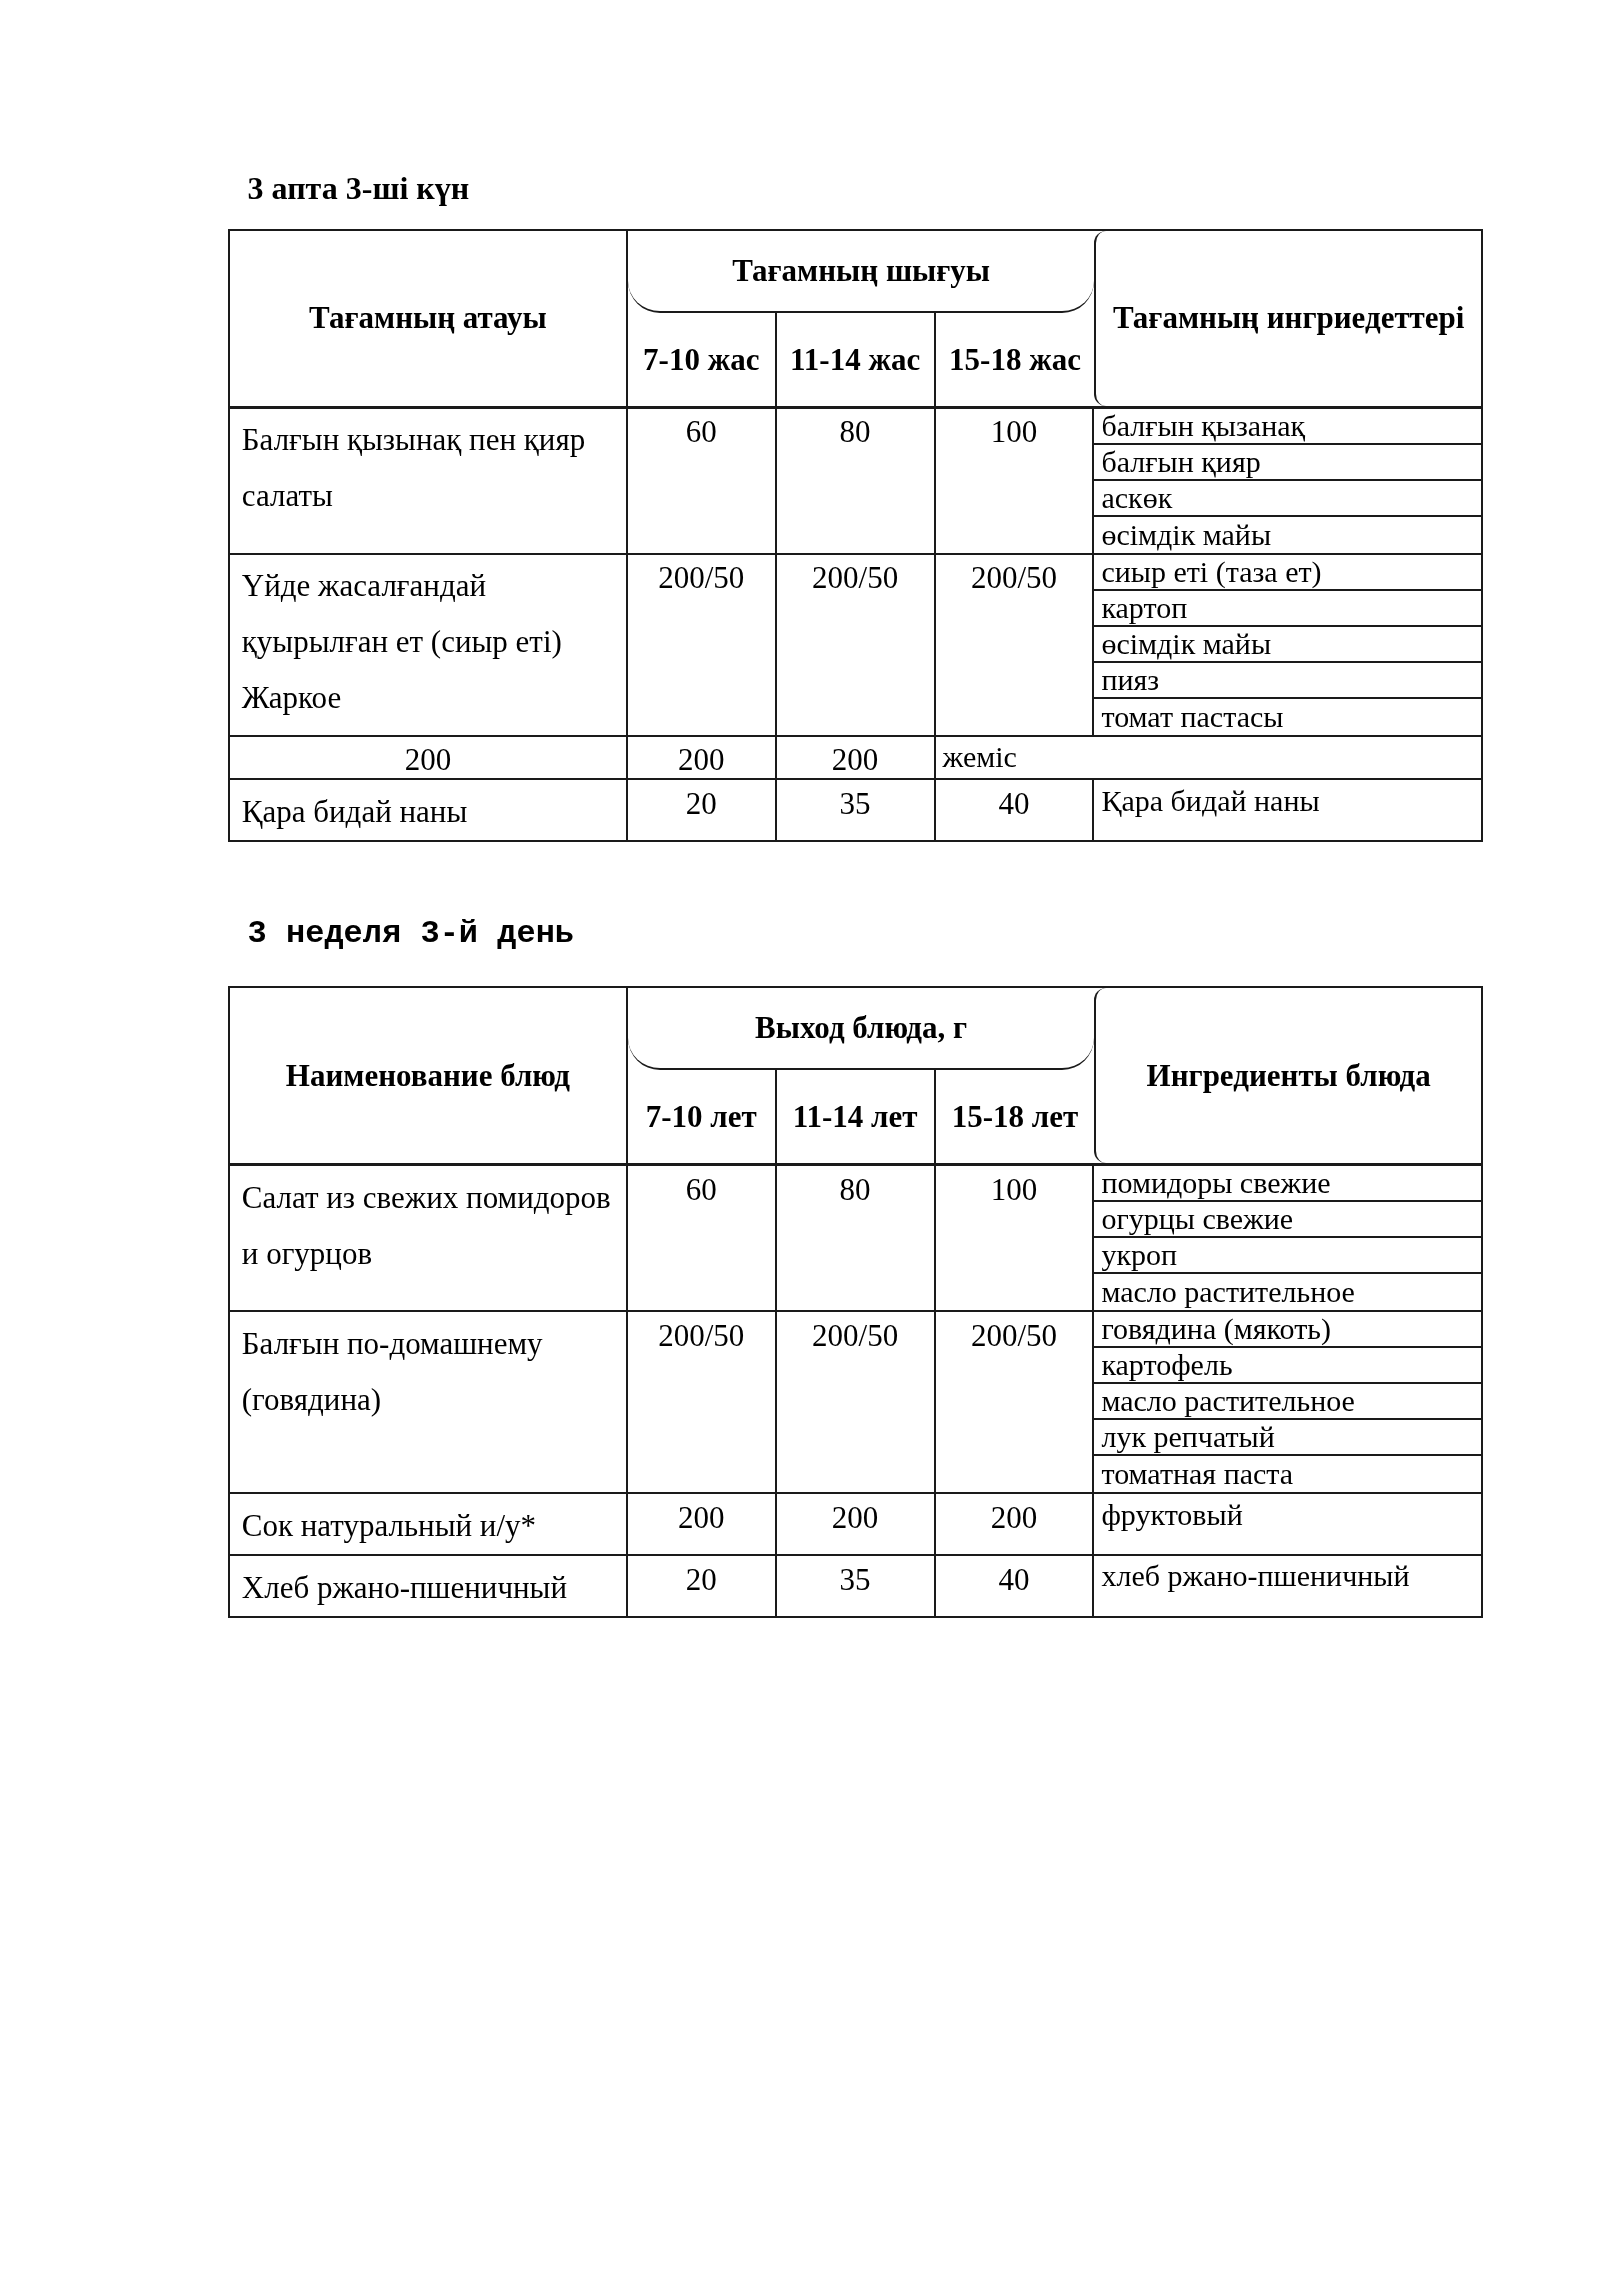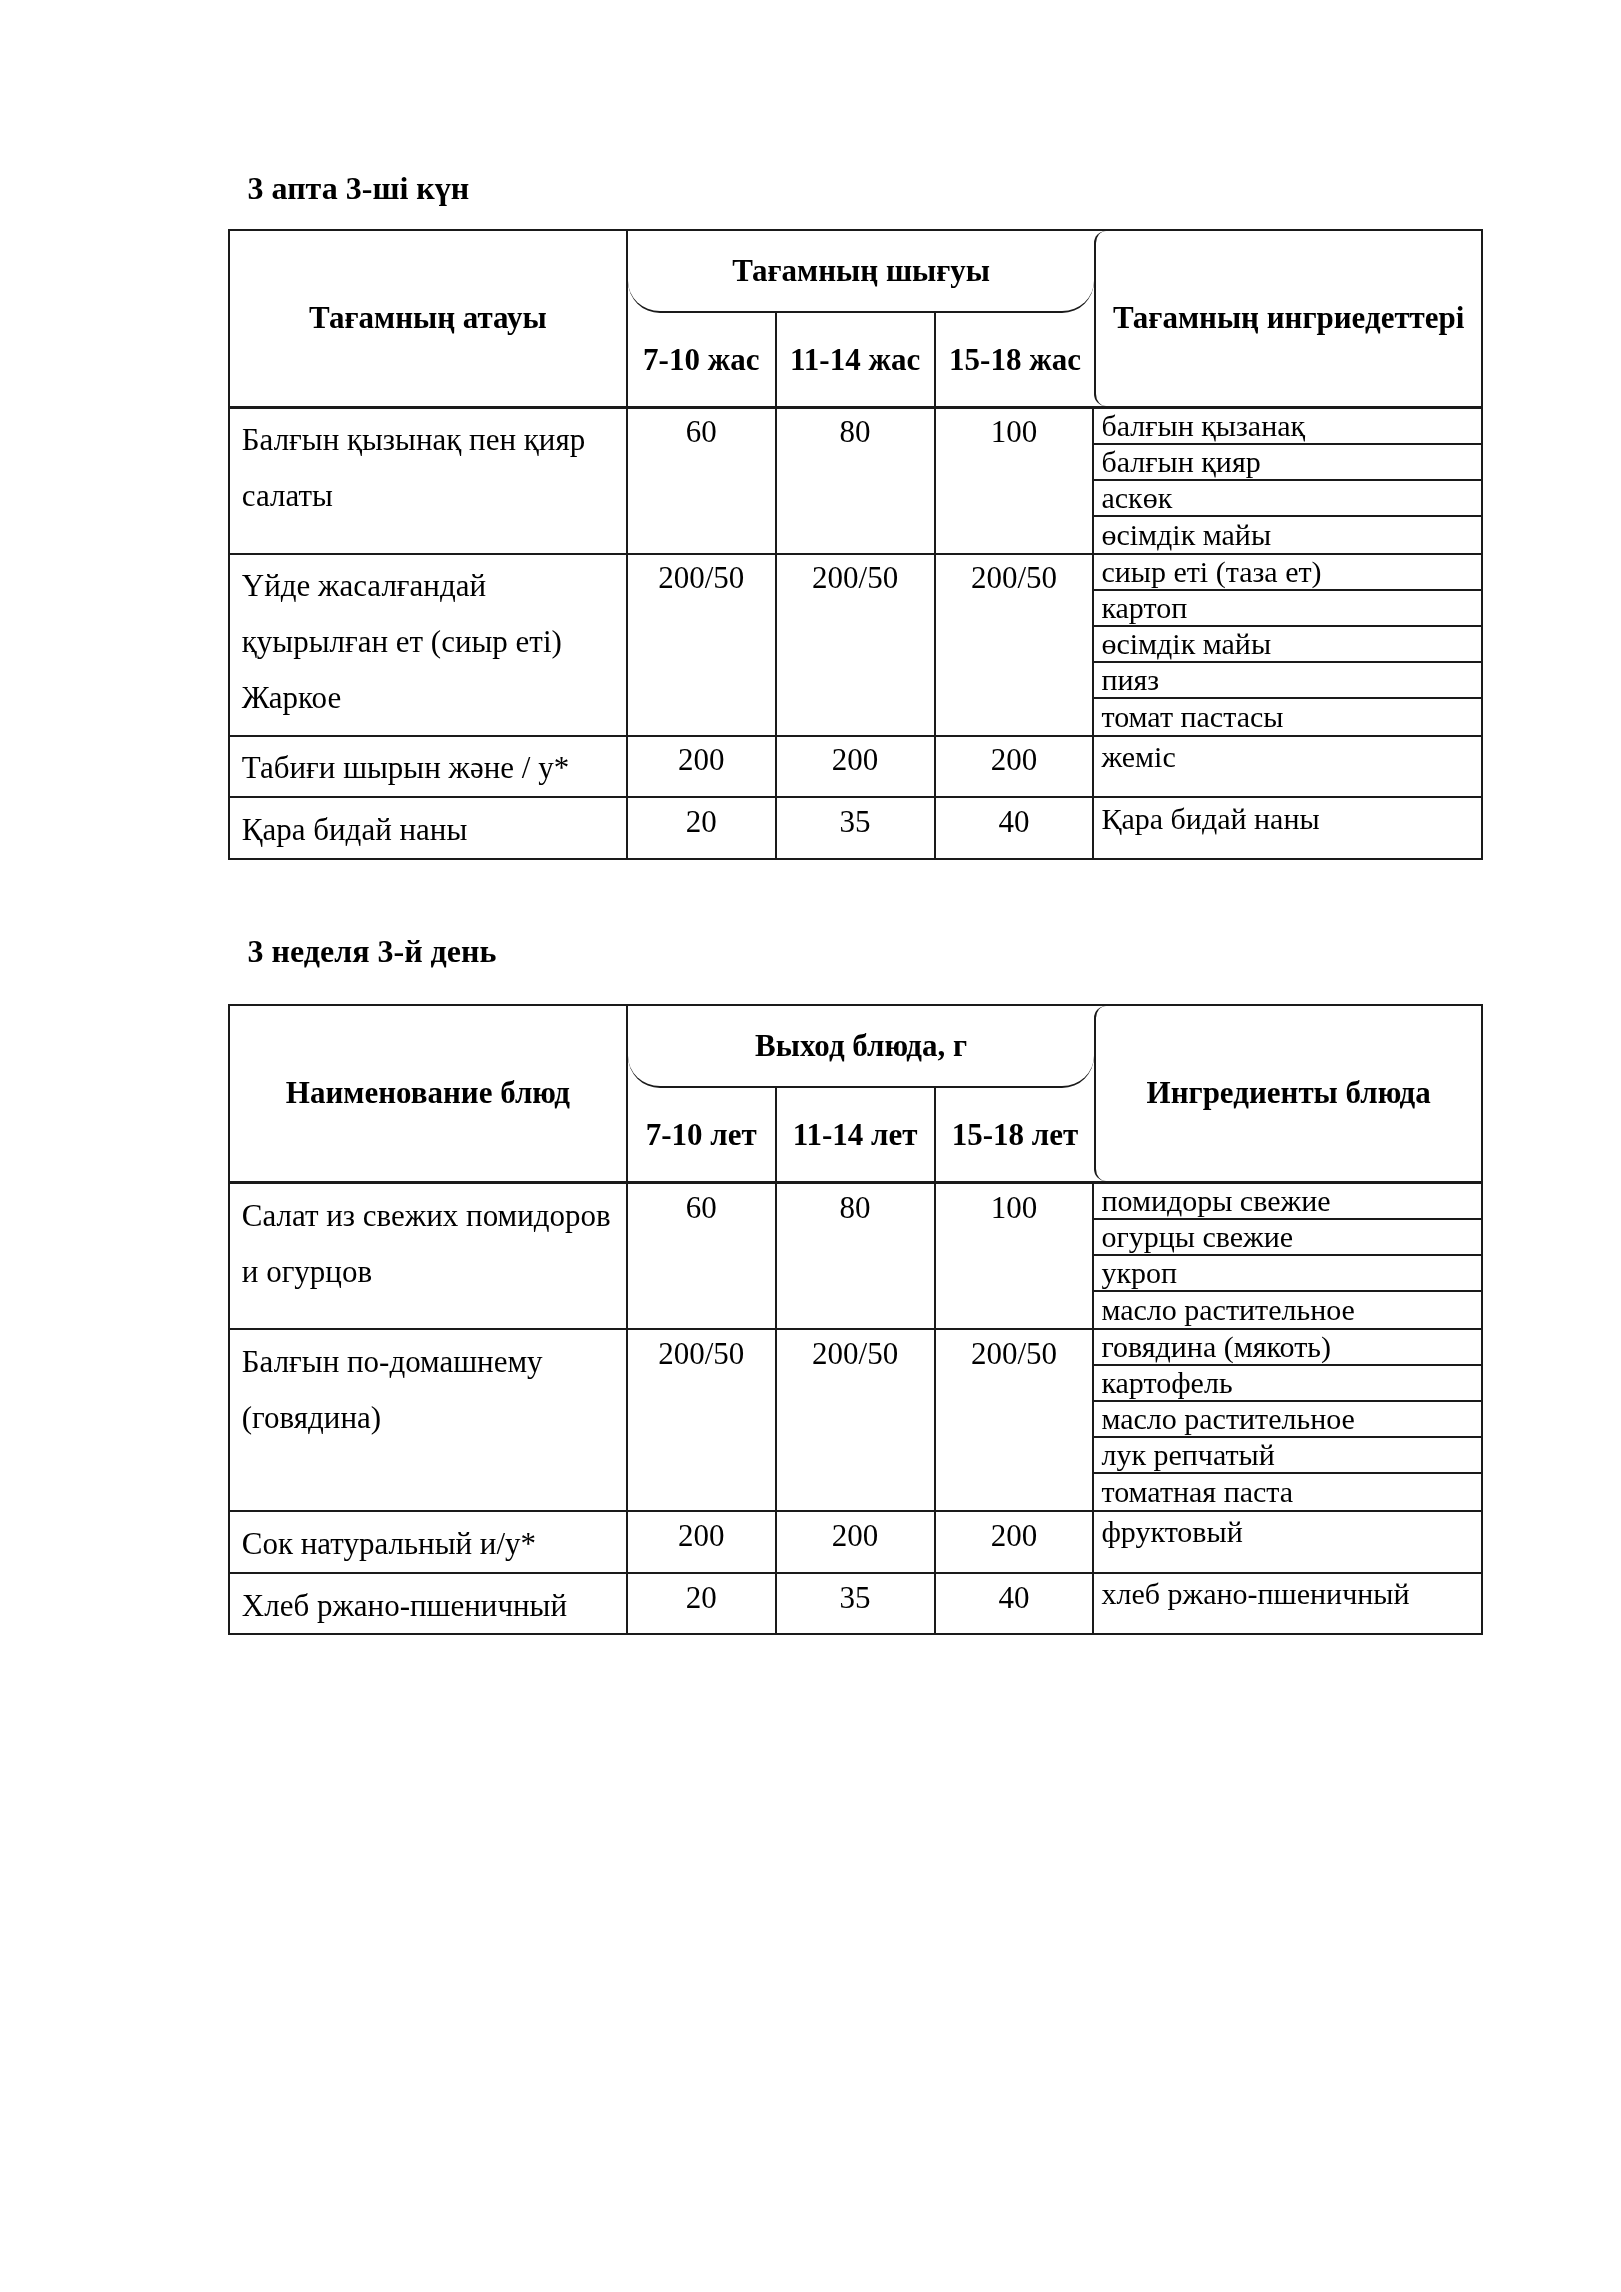--- a/index.html
+++ b/index.html
@@ -22,21 +22,21 @@
     width: 1494px;
   }
   .table-section { width: 1255px; }
   .tbl-title {
     font-size: 32px;
     font-weight: bold;
     line-height: 39px;
     margin-left: 19.6px;
   }
   .table-section:nth-child(1) .tbl-title { margin-top: 169px; margin-bottom: 20.6px; }
-  .table-section:nth-child(2) .tbl-title { margin-top: 72px;  margin-bottom: 33px; }
+  .table-section:nth-child(2) .tbl-title { margin-top: 72px;  margin-bottom: 33px; font-family: Liberation Mono, monospace; }
 
   .menu-table {
     width: 1255px;
     border: 2.9px solid #1a1a1a;
     background: #ffffff;
   }
   
   .thead, .t-row {
     display: grid;
     grid-template-columns: 31.8% 11.9% 12.7% 12.7% 30.9%;
@@ -129,21 +129,20 @@
 
   <div class="ing">өсімдік майы</div>
 
   <div class="ing">пияз</div>
 
   <div class="ing">томат пастасы</div>
 </div>
   </div>
 
   <div class="t-row">
-    <div class="cell c-name">Табиғи шырын және / у*</div>
     <div class="cell c-val">200</div>
     <div class="cell c-val">200</div>
     <div class="cell c-val">200</div>
     <div class="cell c-ing">
   <div class="ing">жеміс</div>
 </div>
   </div>
 
   <div class="t-row">
     <div class="cell c-name">Қара бидай наны</div>

